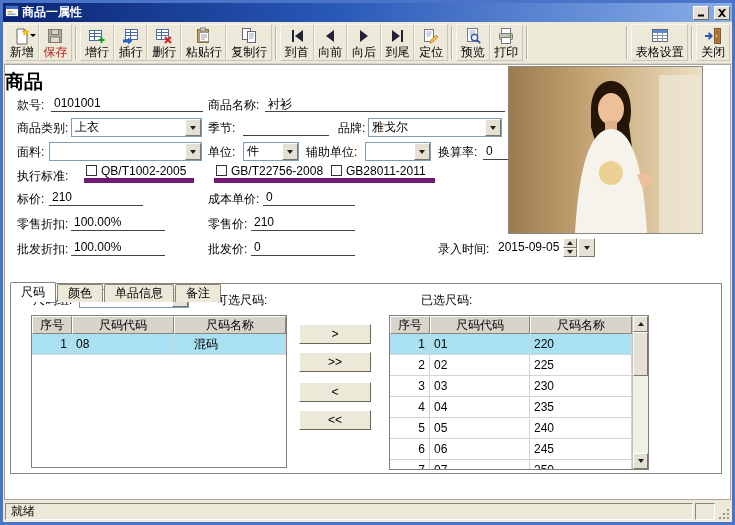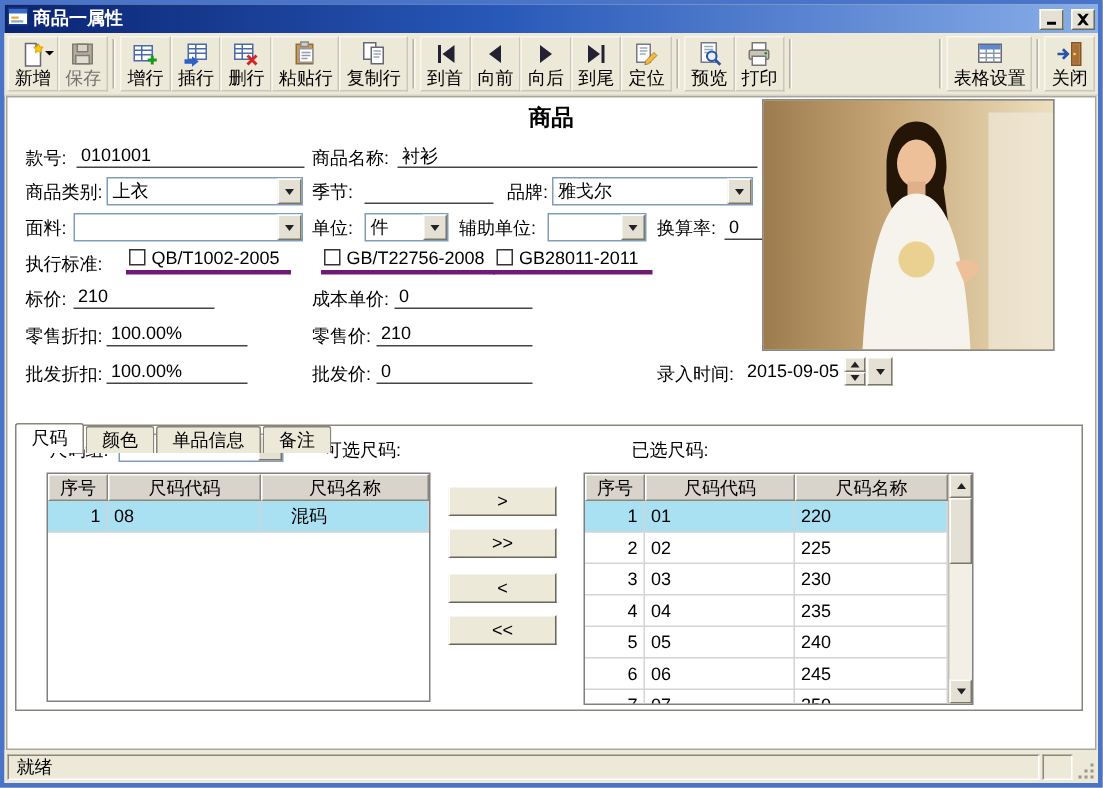--- a/index.html
+++ b/index.html
@@ -15,37 +15,37 @@
             display:flex; align-items:center; justify-content:center; flex:none; margin-left:2px; }
 
   
   .toolbar { flex:none; height:42px; display:flex; align-items:stretch; padding:1px 2px; background:#ece9d8;
              border-bottom:1px solid #d6d2c6; }
   .tbtn { position:relative; display:flex; flex-direction:column; align-items:center; justify-content:flex-end;
           padding:2px 4px 0; min-width:32px; margin:1px 0; background:#ece9d8;
           border:1px solid; border-color:#f8f6f0 #cac6ba #cac6ba #f8f6f0; }
   .tbtn .ticon { height:18px; display:flex; align-items:center; }
   .tbtn .tlabel { font-size:12px; line-height:15px; white-space:nowrap; color:#000; }
-  .tbtn.disabled .tlabel { color:#737373; }
+  .tbtn.disabled .tlabel { color:#b91c1c; }
   .tsep { flex:none; width:0; border-left:1px solid #b4b0a4; border-right:1px solid #fbfaf6; margin:3px 3px; }
   .tspacer { flex:none; width:92px; }
   .split-arrow { position:absolute; right:2px; top:9px; width:0; height:0; border:3px solid transparent; border-top-color:#000; }
 
   
   .main { flex:1; position:relative; background:#fff; border:1px solid #aaa69a; margin:0 1px; overflow:hidden; }
-  .form-title { position:absolute; top:4px; left:0; right:0; text-align:center; font-size:15px; font-weight:bold; }
+  .form-title { position:absolute; top:4px; left:0; right:0; text-align:left; font-size:19px; font-weight:bold; }
   .lbl { position:absolute; white-space:nowrap; line-height:15px; }
   .uval { position:absolute; height:18px; border-bottom:1px solid #444; padding:2px 3px 0; white-space:nowrap; overflow:hidden; }
   .combo { position:absolute; height:19px; border:1px solid #7f9db9; background:#fff; display:flex; }
   .combo-text { flex:1; line-height:17px; padding:0 3px; overflow:hidden; white-space:nowrap; }
   .combo-btn { flex:none; width:16px; background:#e4e0d4; border:1px solid; border-color:#fff #7a7668 #7a7668 #fff;
                display:flex; align-items:center; justify-content:center; }
   .tri-down { width:0; height:0; border-left:3px solid transparent; border-right:3px solid transparent; border-top:4px solid #222; }
   .tri-up   { width:0; height:0; border-left:3px solid transparent; border-right:3px solid transparent; border-bottom:4px solid #222; }
-  .chkgroup { position:absolute; display:flex; align-items:center; gap:4px; height:18px; border-bottom:3px solid #701a75; padding:0 2px 2px; }
+  .chkgroup { position:absolute; display:flex; align-items:center; gap:4px; height:18px; border-bottom:5px solid #701a75; padding:0 2px 2px; }
   .chk { width:11px; height:11px; background:#fff; border:1px solid #333; flex:none; }
   .photo { position:absolute; border:1px solid #888; overflow:hidden; background:#c8a878; }
   .spinner { position:absolute; width:14px; height:19px; display:flex; flex-direction:column; }
   .spin-btn { flex:1; background:#e4e0d4; border:1px solid; border-color:#fff #7a7668 #7a7668 #fff;
               display:flex; align-items:center; justify-content:center; }
   .dropbtn { position:absolute; width:17px; height:19px; background:#e4e0d4; border:1px solid; border-color:#fff #7a7668 #7a7668 #fff;
              display:flex; align-items:center; justify-content:center; }
 
   
   .tabstrip { position:absolute; display:flex; align-items:flex-end; z-index:3;margin-top:18px; }

